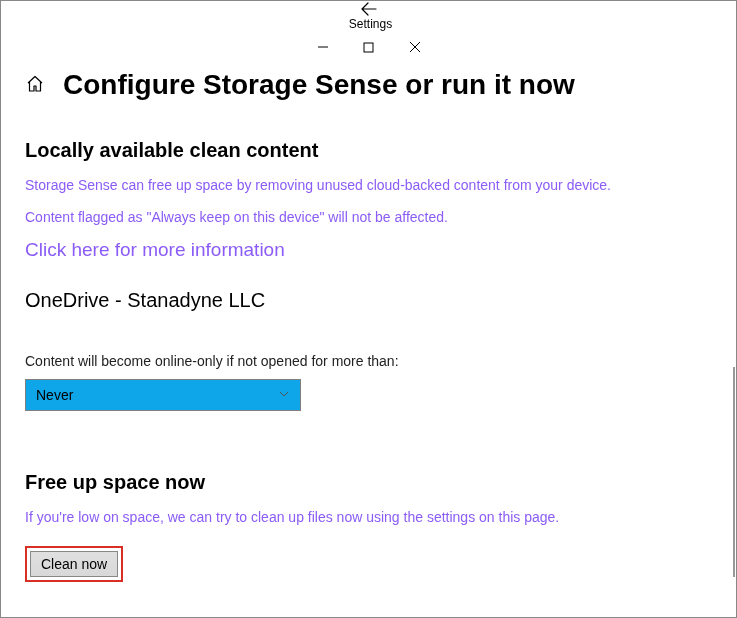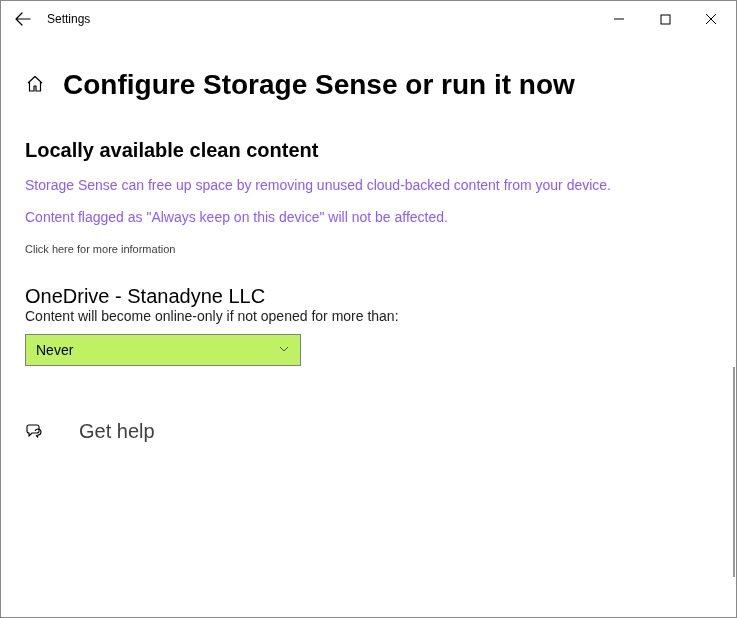--- a/index.html
+++ b/index.html
@@ -15,20 +15,21 @@
       border: 1px solid #888;
       overflow: hidden;
       color: #000;
     }
     .titlebar {
       display: flex;
       align-items: center;
       height: 36px;
       padding: 0 2px;
       font-size: 12px;
+      flex-direction: column;
     }
     .titlebar .back-btn {
       width: 40px;
       height: 36px;
       display: flex;
       align-items: center;
       justify-content: center;
       cursor: pointer;
     }
     .titlebar .app-title {
@@ -75,49 +76,50 @@
       font-weight: 600;
       margin-bottom: 14px;
     }
     p.body-text {
       font-size: 14px;
       color: #8b5cf6;
       margin-bottom: 12px;
       line-height: 1.4;
     }
     a.link {
-      color: #404040;
+      color: #8b5cf6;
       text-decoration: none;
-      font-size: 11px;
+      font-size: 19px;
       cursor: pointer;
       display: inline-block;
     }
     .section-gap {
       margin-top: 28px;
     }
     .onedrive-title {
       font-size: 20px;
       font-weight: 400;
     }
     .sub-text {
       font-size: 14px;
       color: #222;
       margin-bottom: 10px;
+      margin-top: 41px;
     }
     .select-box {
       width: 276px;
       height: 32px;
       border: 1px solid #808080;
       display: flex;
       align-items: center;
       justify-content: space-between;
       padding: 0 10px;
       font-size: 14px;
       cursor: pointer;
-      background: #bef264;
+      background: #0ea5e9;
     }
     .select-box .chevron {
       color: #555;
     }
     .free-up-section {
       margin-top: 60px;
     }
     .clean-now-wrapper {
       display: inline-block;
       border: 2px solid #d93025;
@@ -212,20 +214,27 @@
     <div class="select-box">
       <span>Never</span>
       <span class="chevron">
         <svg width="12" height="12" viewBox="0 0 12 12">
             <path d="M2 4 L6 8 L10 4" stroke="#555" stroke-width="1" fill="none"></path>
           </svg>
       </span>
     </div>
   </div>
 
+  <div class="free-up-section">
+    <h2>Free up space now</h2>
+    <p class="body-text">If you're low on space, we can try to clean up files now using the settings on this page.</p>
+    <div class="clean-now-wrapper">
+      <button class="clean-now-btn">Clean now</button>
+    </div>
+  </div>
 
   <div class="help-row">
     <span class="chat-icon">
       <svg width="18" height="18" viewBox="0 0 18 18">
         <path d="M2 4 Q2 2 4 2 H12 Q14 2 14 4 V8 Q14 10 12 10 H7 L4 13 V10 H4 Q2 10 2 8 Z" stroke="#000" stroke-width="1.1" fill="none"></path>
         <path d="M10 8 Q11 6 13 6 Q16 6 16 9 Q16 12 13 12 L12.5 14 L11 12" stroke="#000" stroke-width="1.1" fill="none"></path>
       </svg>
     </span>
     <a class="help-link">Get help</a>
   </div>

